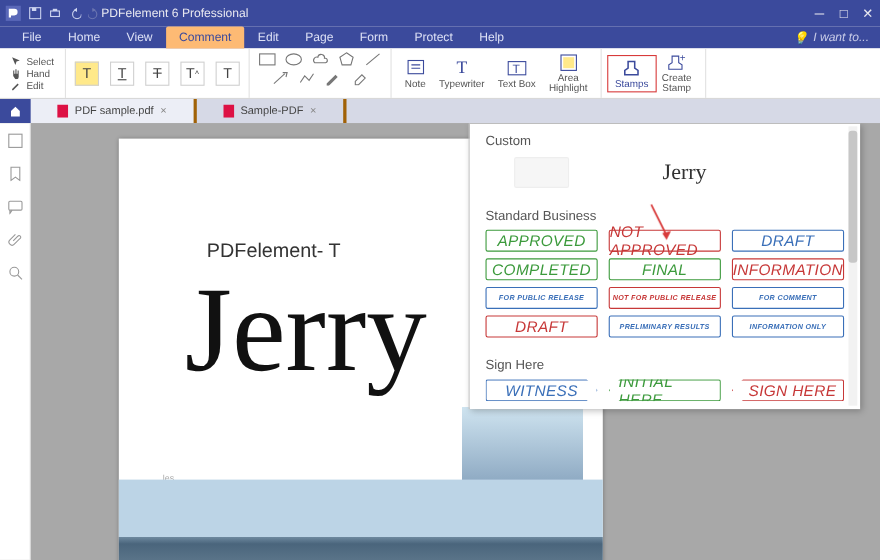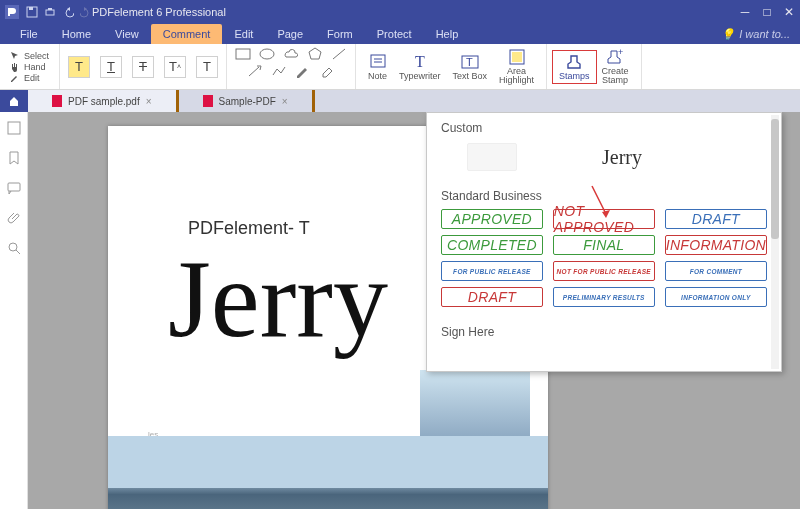--- a/index.html
+++ b/index.html
@@ -355,20 +355,25 @@
           <div class="stamp st-green">FINAL</div>
           <div class="stamp st-red">INFORMATION</div>
           <div class="stamp st-blue small">FOR PUBLIC RELEASE</div>
           <div class="stamp st-red small">NOT FOR PUBLIC RELEASE</div>
           <div class="stamp st-blue small">FOR COMMENT</div>
           <div class="stamp st-red">DRAFT</div>
           <div class="stamp st-blue small">PRELIMINARY RESULTS</div>
           <div class="stamp st-blue small">INFORMATION ONLY</div>
         </div>
       <div class="sec-title">Sign Here</div>
+      <div class="stamps-grid" id="sign-grid">
+          <div class="stamp st-blue clipR">WITNESS</div>
+          <div class="stamp st-green clipL">INITIAL HERE</div>
+          <div class="stamp st-red clipL">SIGN HERE</div>
+        </div>
       <div class="panel-scroll">
           <div class="thumb"></div>
         </div>
     </div>
 
     <svg class="red-arrow" width="30" height="40">
       <line x1="4" y1="2" x2="18" y2="30" stroke="#d83a3a" stroke-width="1.6"></line>
       <path d="M14 28l4 6 4-8z" fill="#d83a3a"></path>
     </svg>
   </div>

